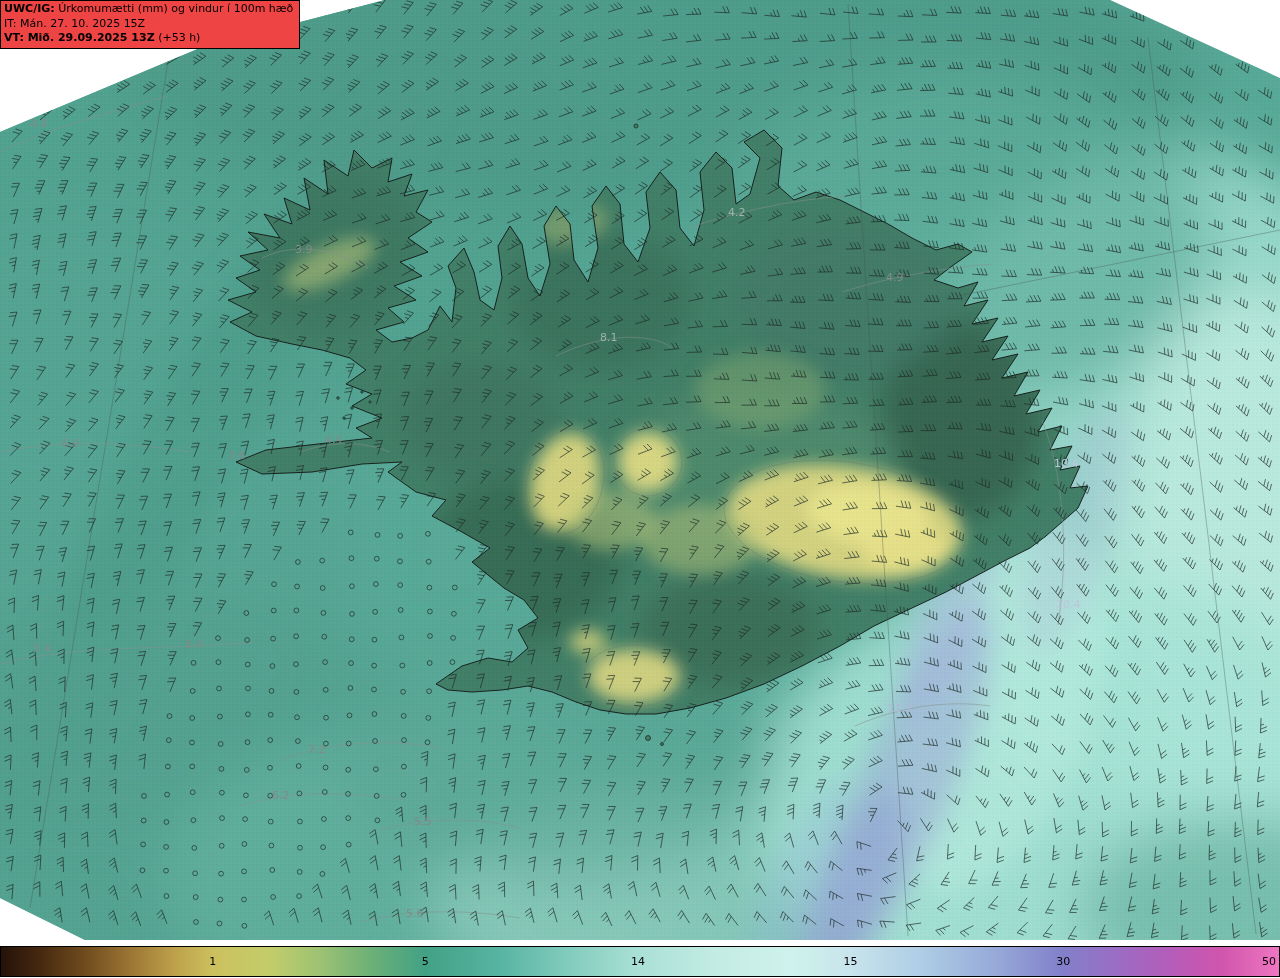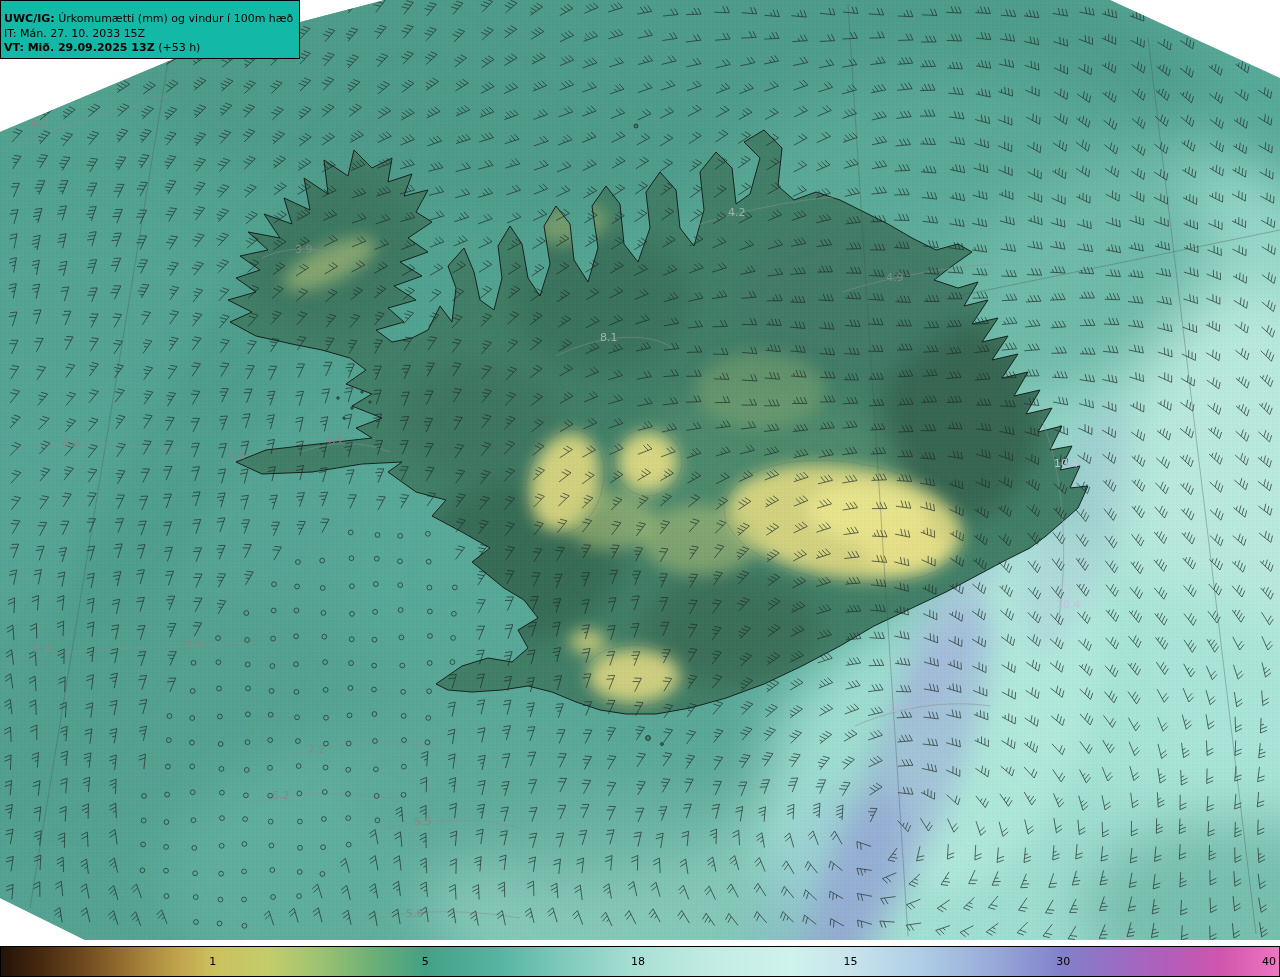--- a/index.html
+++ b/index.html
@@ -2,22 +2,22 @@
 <html><head>
 <meta charset="utf-8">
 <style>
   html,body{margin:0;padding:0;background:#ffffff;}
   .screen{
     position:relative;width:1280px;height:978px;overflow:hidden;background:#ffffff;
     font-family:"DejaVu Sans","Liberation Sans",sans-serif;
   }
   #map-svg{position:absolute;left:0;top:0;display:block;}
   .info-box{
-    position:absolute;left:0;top:0;z-index:10;background:#14b8a6;border:1px solid #000;
-    padding:11px 6px 2px 3px;font-size:11px;line-height:1.32;color:#000;white-space:nowrap;
+    position:absolute;left:0;top:0;z-index:10;background:#ef4444;border:1px solid #000;
+    padding:1px 6px 2px 3px;font-size:11px;line-height:1.32;color:#000;white-space:nowrap;
   }
   .info-box .b{font-weight:bold;}
   .colorbar{
     position:absolute;left:0;top:946px;width:1278px;height:29px;z-index:9;
     border:1px solid #000;
   }
   .colorbar .tick{
     position:absolute;top:50%;transform:translate(-50%,-52%);
     font-size:11px;color:#000;font-weight:normal;
   }
@@ -1901,27 +1901,27 @@
           <text x="308" y="753" fill="#7f8c88">7.2</text>
           <text x="272" y="799" fill="#7f8c88">6.2</text>
           <text x="414" y="825" fill="#7f8c88">5.5</text>
           <text x="406" y="917" fill="#7f8c88">5.6</text>
         </g>
     </g>
   </svg>
 
   <div class="info-box">
     <div><span class="b">UWC/IG:</span><span> Úrkomumætti (mm) og vindur í 100m hæð</span></div>
-    <div>IT: Mán. 27. 10. 2033 15Z</div>
+    <div>IT: Mán. 27. 10. 2025 15Z</div>
     <div><span class="b">VT: Mið. 29.09.2025 13Z</span><span> (+53 h)</span></div>
   </div>
 
   <div class="colorbar" id="colorbar">
     <div id="colorbar-gradient" style="position: absolute; inset: 0px; background: linear-gradient(to right, rgb(36, 19, 9) 0%, rgb(69, 40, 15) 3%, rgb(110, 74, 30) 6.5%, rgb(154, 116, 51) 10%, rgb(189, 160, 74) 13.5%, rgb(204, 192, 94) 16.6%, rgb(195, 205, 106) 21%, rgb(156, 194, 115) 25%, rgb(108, 176, 119) 29%, rgb(66, 161, 133) 33.2%, rgb(87, 180, 162) 39%, rgb(127, 202, 187) 44%, rgb(169, 224, 213) 49.8%, rgb(195, 236, 228) 56%, rgb(207, 242, 236) 62%, rgb(200, 228, 236) 66.4%, rgb(175, 205, 229) 72%, rgb(150, 168, 216) 78%, rgb(130, 128, 202) 83%, rgb(155, 108, 195) 87.5%, rgb(181, 92, 186) 91.5%, rgb(208, 85, 173) 95.5%, rgb(239, 118, 193) 100%);"></div>
   <span class="tick" style="left: 16.56%;">1</span>
       <span class="tick" style="left: 33.2%;">5</span>
-      <span class="tick" style="left: 49.84%;">18</span>
+      <span class="tick" style="left: 49.84%;">14</span>
       <span class="tick" style="left: 66.48%;">15</span>
       <span class="tick" style="left: 83.12%;">30</span>
-      <span class="tick last" style="left: 99.76%;">40</span>
+      <span class="tick last" style="left: 99.76%;">50</span>
     </div>
 
 </div>
 
 </body></html>

